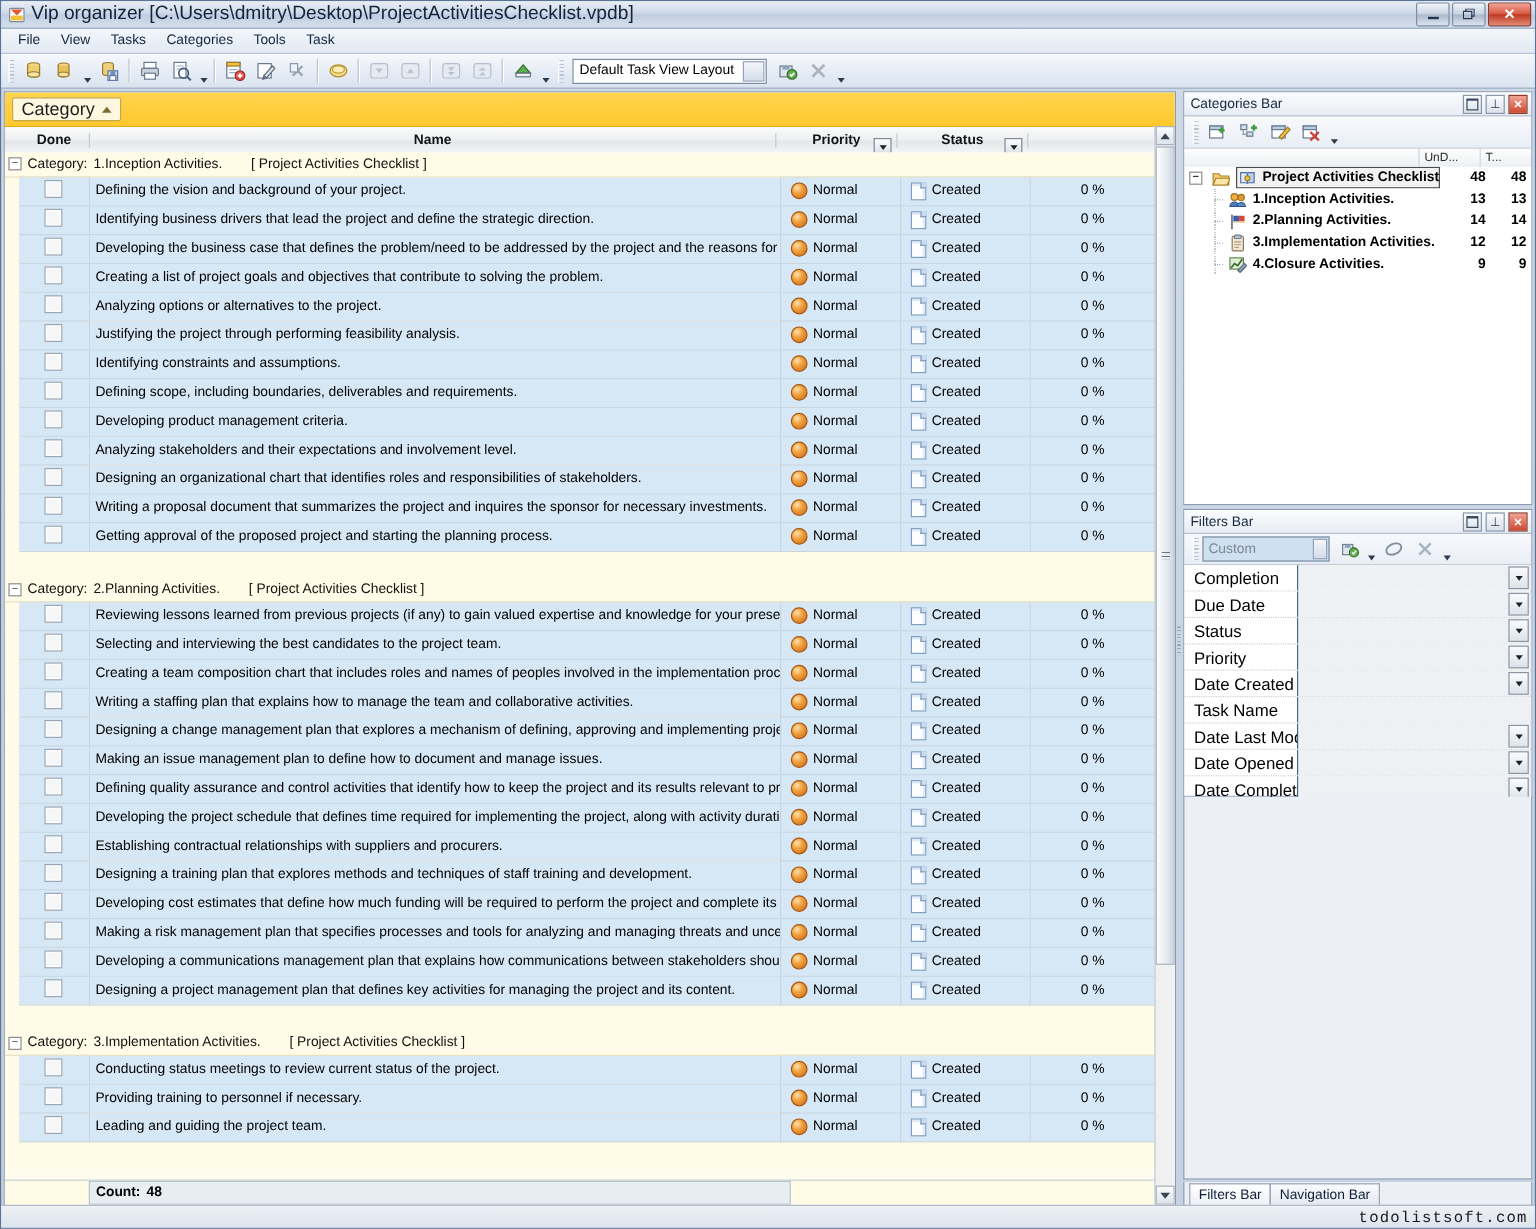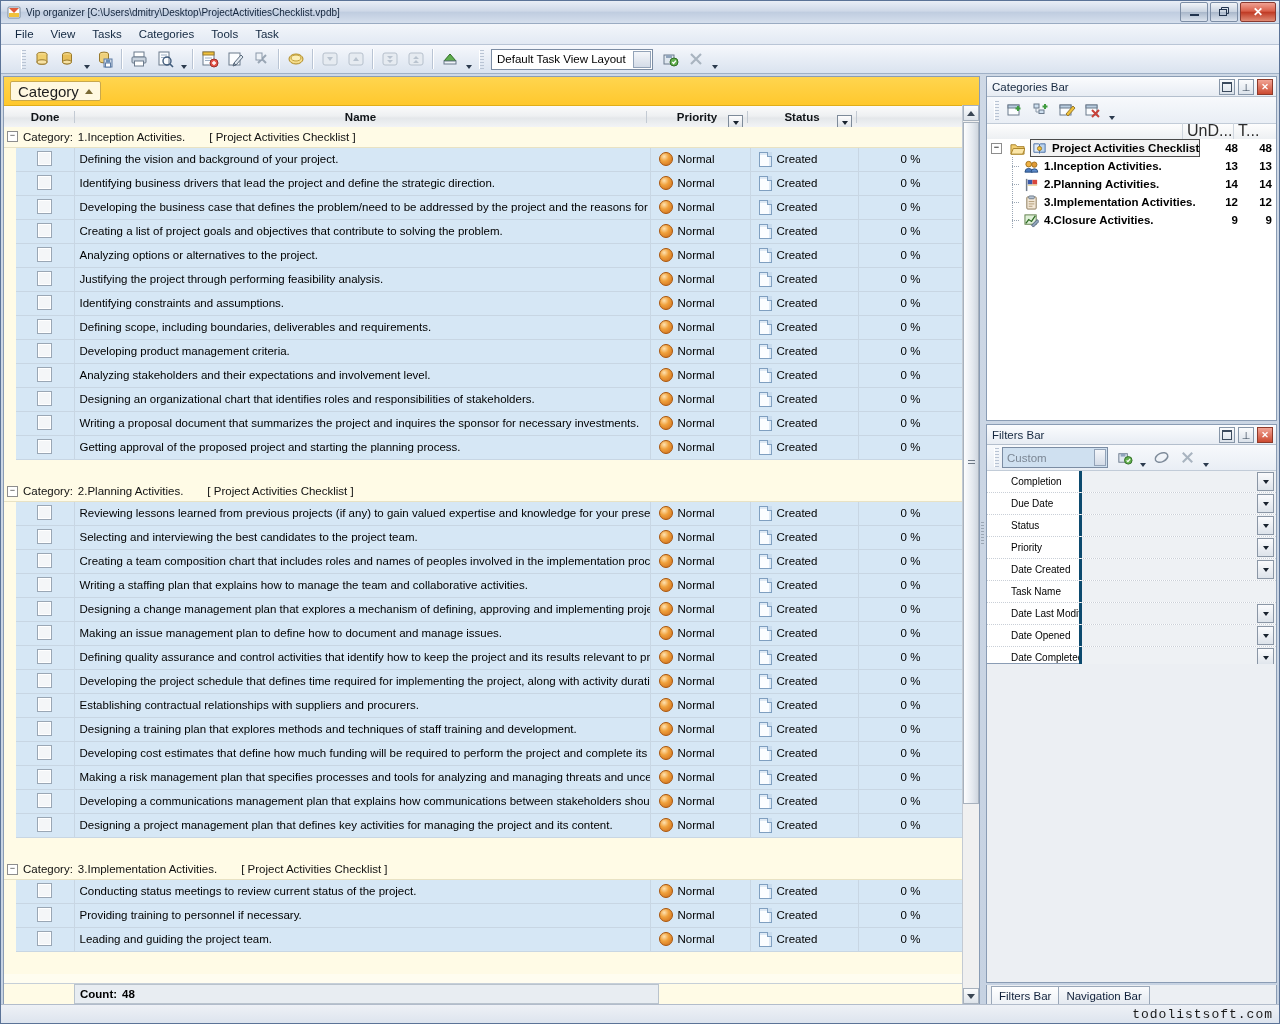--- a/index.html
+++ b/index.html
@@ -13,37 +13,37 @@
   }
   .app{position:relative;width:1280px;height:1024px;
        background:linear-gradient(180deg,#cfd9e6 0%,#c6d2e2 100%);
        border:1px solid #5b7397;box-sizing:border-box;}
 
   
   .titlebar{height:22px;display:flex;align-items:center;
     background:linear-gradient(180deg,#e9eef6 0%,#cfd9e8 45%,#c0cde0 52%,#d5dfed 100%);
     border-bottom:1px solid #9aabc2;position:relative;}
   .titlebar .tb-icon{width:16px;height:16px;margin:0 4px 0 5px;position:relative;flex:none;}
-  .tb-title{font-size:10px;color:#12243c;white-space:nowrap;}
+  .tb-title{font-size:16px;color:#12243c;white-space:nowrap;}
   .wbtns{position:absolute;right:3px;top:1px;display:flex;gap:2px;}
   .wbtn{width:26px;height:18px;border:1px solid #7c8da5;border-radius:2px;
         background:linear-gradient(180deg,#f2f5f9 0%,#c9d3e0 48%,#aab8cb 52%,#dbe3ee 100%);
         display:flex;align-items:center;justify-content:center;color:#22344e;font-size:10px;}
   .wbtn.close{width:34px;border-color:#8a3a30;
         background:linear-gradient(180deg,#f0a193 0%,#d95f49 45%,#c03b25 52%,#e08a74 100%);
         color:#fff;font-weight:bold;font-size:12px;}
 
   
   .menubar{height:20px;display:flex;align-items:center;padding-left:6px;gap:1px;
     background:linear-gradient(180deg,#f3f6fb 0%,#e2e9f3 100%);
     border-bottom:1px solid #b9c5d6;}
   .menu-item{padding:2px 8px 3px;font-size:11.5px;color:#11263f;cursor:default;}
 
   
-  .toolbar{height:28px;display:flex;align-items:center;padding-left:17px;
+  .toolbar{height:28px;display:flex;align-items:center;padding-left:3px;
     background:linear-gradient(180deg,#f6f8fc 0%,#e6ecf5 55%,#dae3ef 100%);
     border-bottom:1px solid #9fb0c6;}
   .grip{width:4px;height:19px;margin:0 3px;
     background-image:repeating-linear-gradient(180deg,#b9c4d4 0 1px,transparent 1px 3px);
     border-left:1px solid #fff;}
   .tbtn{width:24px;height:24px;display:flex;align-items:center;justify-content:center;
         border:1px solid transparent;border-radius:2px;position:relative;}
   .sep{width:1px;height:20px;background:#b9c4d4;border-right:1px solid #fff;margin:0 3px;}
   .drop{width:11px;height:24px;display:flex;align-items:flex-end;justify-content:center;
         padding-bottom:5px;}
@@ -147,21 +147,21 @@
      display:flex;align-items:center;justify-content:center;color:#1b2a3c;font-size:9px;line-height:9px;}
   .capbtn.x{background:linear-gradient(180deg,#f1a394,#cc4a31);border-color:#8e3a2a;color:#fff;font-weight:bold;}
   .minsq{width:8px;height:7px;border:1px solid #3c4b5e;border-top-width:2px;}
   .pin{font-size:10px;color:#2b3a4d;}
 
   .panel-tb{height:26px;display:flex;align-items:center;padding-left:4px;
      background:linear-gradient(180deg,#f7f9fc,#e9eef5);border-bottom:1px solid #c2ccd8;}
 
   .treehdr{height:16px;display:flex;align-items:flex-end;justify-content:flex-start;
      background:linear-gradient(180deg,#fdfdfd,#eceff2);border-bottom:1px solid #bfc7d1;
-     font-size:16px;color:#2b2b2b;}
+     font-size:10px;color:#2b2b2b;}
   .treehdr .hcol{width:42px;text-align:left;padding:0 4px 1px 4px;border-left:1px solid #cfd6de;height:100%;
      display:flex;align-items:center;}
   .treebody{background:#fff;position:absolute;left:0;right:0;top:62px;bottom:0;overflow:hidden;}
   .trow{height:18px;display:flex;align-items:center;font-size:11.5px;color:#000;font-weight:bold;}
   .trow .tlabel{flex:1;display:flex;align-items:center;gap:5px;overflow:hidden;white-space:nowrap;}
   .trow .num{width:30px;text-align:right;padding-right:4px;font-weight:bold;}
   .trow.root .tlabel .boxsel{border:1px solid #4a4a4a;background:#f2f2f2;padding:0 0 0 1px;
      display:flex;align-items:center;gap:5px;height:16px;}
   .tw-exp{width:9px;height:9px;border:1px solid #8d8d8d;background:#fff;margin:0 3px 0 4px;
      display:flex;align-items:center;justify-content:center;font-size:9px;line-height:7px;color:#333;
@@ -175,22 +175,22 @@
   
   .mi{width:15px;height:15px;flex:none;position:relative;}
 
   
   .fcombo{width:100px;height:19px;background:#cfe0f0;border:1px solid #7b8ca3;display:flex;
      align-items:center;padding-left:4px;color:#7b8694;font-size:11.5px;position:relative;}
   .fcombo .spin{position:absolute;right:1px;top:1px;width:10px;height:15px;
      background:linear-gradient(180deg,#f4f6fa,#d4dce8);border:1px solid #93a3b8;}
   .ftable{position:absolute;left:0;right:0;top:46px;bottom:0;background:#fff;}
   .frow{height:21px;display:flex;align-items:center;border-bottom:1px dotted #c9cfd7;}
-  .frow .fname{width:95px;padding-left:24px;font-size:10px;color:#000;overflow:hidden;
-     white-space:nowrap;border-right:3px solid #0c4a6e;height:100%;display:flex;align-items:center;
+  .frow .fname{width:95px;padding-left:8px;font-size:14px;color:#000;overflow:hidden;
+     white-space:nowrap;border-right:1px solid #0c4a6e;height:100%;display:flex;align-items:center;
      box-sizing:border-box;}
   .frow .fval{flex:1;height:100%;background:#eef1f4;display:flex;align-items:center;justify-content:flex-end;
      padding-right:2px;box-sizing:border-box;}
   .fdrop{width:15px;height:17px;border:1px solid #8a96a5;background:linear-gradient(180deg,#fafbfd,#dde3ea);
      display:flex;align-items:center;justify-content:center;}
 
   .dockfill{position:absolute;left:0;right:0;background:#eceff3;border:1px solid #8a9cb4;
      border-top:none;box-sizing:border-box;}
 
   .tabstrip{position:absolute;left:985px;right:2px;bottom:18px;height:20px;display:flex;

